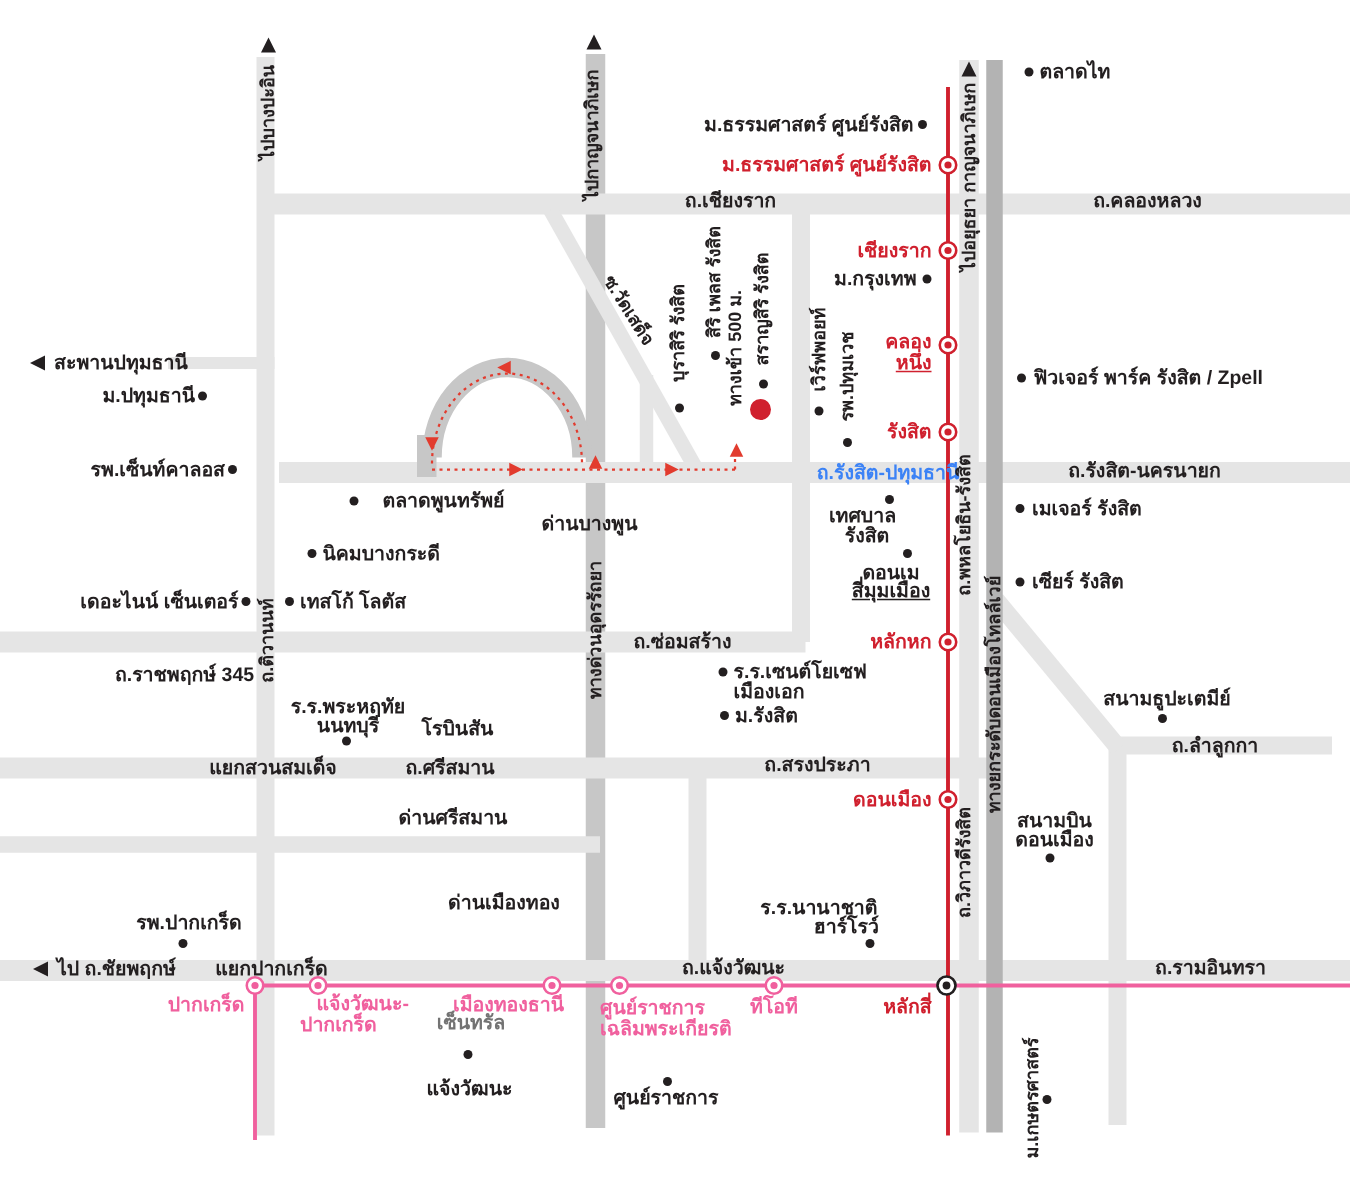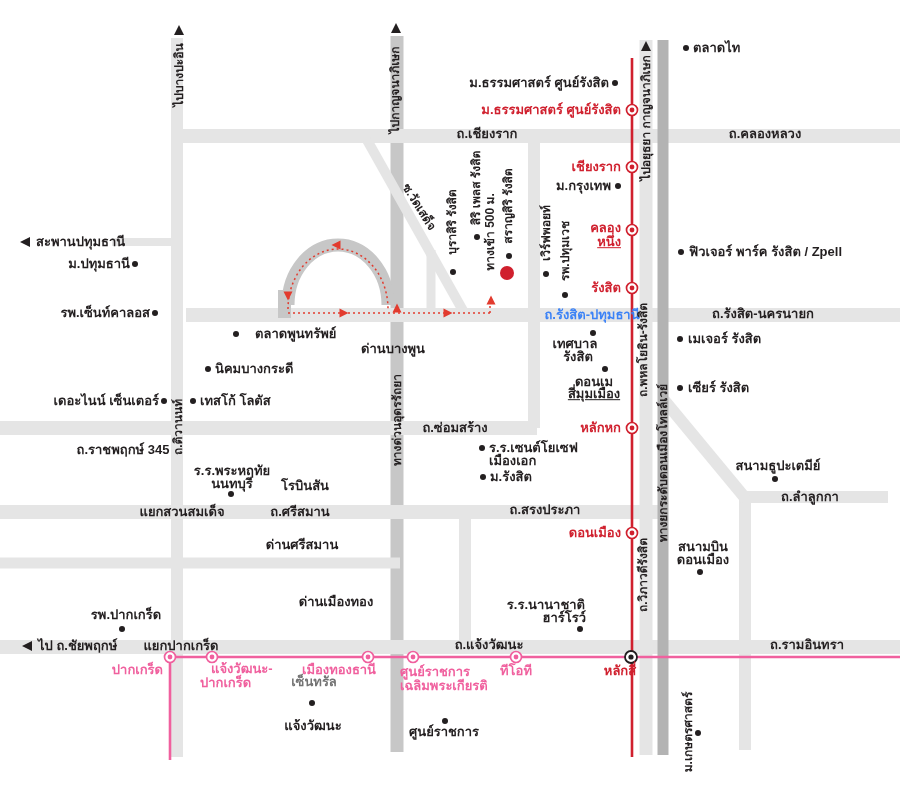--- a/index.html
+++ b/index.html
@@ -161,21 +161,21 @@
       <div class="lbl" style="left: 181px; top: 646px; color: rgb(35, 31, 32); transform: translate(-50%, -50%) rotate(0deg);">แยกปากเกร็ด</div>
       <div class="lbl" style="left: 489px; top: 645px; color: rgb(35, 31, 32); transform: translate(-50%, -50%) rotate(0deg);">ถ.แจ้งวัฒนะ</div>
       <div class="lbl" style="left: 807px; top: 645px; color: rgb(35, 31, 32); transform: translate(-50%, -50%) rotate(0deg);">ถ.รามอินทรา</div>
       <div class="lbl" style="left: 163px; top: 670px; color: rgb(240, 96, 158); transform: translate(-100%, -50%) rotate(0deg);">ปากเกร็ด</div>
       <div class="lbl" style="left: 200px; top: 669px; color: rgb(240, 96, 158); transform: translate(0%, -50%) rotate(0deg); margin-left: 11px;">แจ้งวัฒนะ-</div>
       <div class="lbl" style="left: 200px; top: 683px; color: rgb(240, 96, 158); transform: translate(0%, -50%) rotate(0deg);">ปากเกร็ด</div>
       <div class="lbl" style="left: 339px; top: 670px; color: rgb(240, 96, 158); transform: translate(-50%, -50%) rotate(0deg);">เมืองทองธานี</div>
       <div class="lbl" style="left: 400px; top: 672px; color: rgb(240, 96, 158); transform: translate(0%, -50%) rotate(0deg);">ศูนย์ราชการ</div>
       <div class="lbl" style="left: 400px; top: 686px; color: rgb(240, 96, 158); transform: translate(0%, -50%) rotate(0deg);">เฉลิมพระเกียรติ</div>
       <div class="lbl" style="left: 516px; top: 671px; color: rgb(240, 96, 158); transform: translate(-50%, -50%) rotate(0deg);">ทีโอที</div>
-      <div class="lbl" style="left: 620px; top: 671px; color: rgb(208, 32, 46); transform: translate(-50%, -50%) rotate(0deg);">หลักสี่</div>
+      <div class="lbl" style="left: 605px; top: 671px; color: rgb(208, 32, 46); transform: translate(-50%, -50%) rotate(0deg);">หลักสี่</div>
       <div class="lbl" style="left: 314px; top: 682px; color: #737373; transform: translate(-50%, -50%) rotate(0deg);">เซ็นทรัล</div>
       <div class="lbl" style="left: 313px; top: 726px; color: rgb(35, 31, 32); transform: translate(-50%, -50%) rotate(0deg);">แจ้งวัฒนะ</div>
       <div class="lbl" style="left: 444px; top: 732px; color: rgb(35, 31, 32); transform: translate(-50%, -50%) rotate(0deg);">ศูนย์ราชการ</div>
       <div class="lbl" style="left: 179px; top: 75px; color: rgb(35, 31, 32); font-size: 12px; transform: translate(-50%, -50%) rotate(-90deg);">ไปบางปะอิน</div>
       <div class="lbl" style="left: 395px; top: 90px; color: rgb(35, 31, 32); font-size: 12px; transform: translate(-50%, -50%) rotate(-90deg);">ไปกาญจนาภิเษก</div>
       <div class="lbl" style="left: 646px; top: 118px; color: rgb(35, 31, 32); font-size: 12px; transform: translate(-50%, -50%) rotate(-90deg);">ไปอยุธยา กาญจนาภิเษก</div>
       <div class="lbl" style="left: 643px; top: 350px; color: rgb(35, 31, 32); font-size: 12px; transform: translate(-50%, -50%) rotate(-90deg);">ถ.พหลโยธิน-รังสิต</div>
       <div class="lbl" style="left: 663px; top: 463px; color: rgb(35, 31, 32); font-size: 12px; transform: translate(-50%, -50%) rotate(-90deg);">ทางยกระดับดอนเมืองโทลล์เวย์</div>
       <div class="lbl" style="left: 643px; top: 575px; color: rgb(35, 31, 32); font-size: 12px; transform: translate(-50%, -50%) rotate(-90deg);">ถ.วิภาวดีรังสิต</div>
       <div class="lbl" style="left: 178px; top: 427px; color: rgb(35, 31, 32); font-size: 12px; transform: translate(-50%, -50%) rotate(-90deg);">ถ.ติวานนท์</div>

